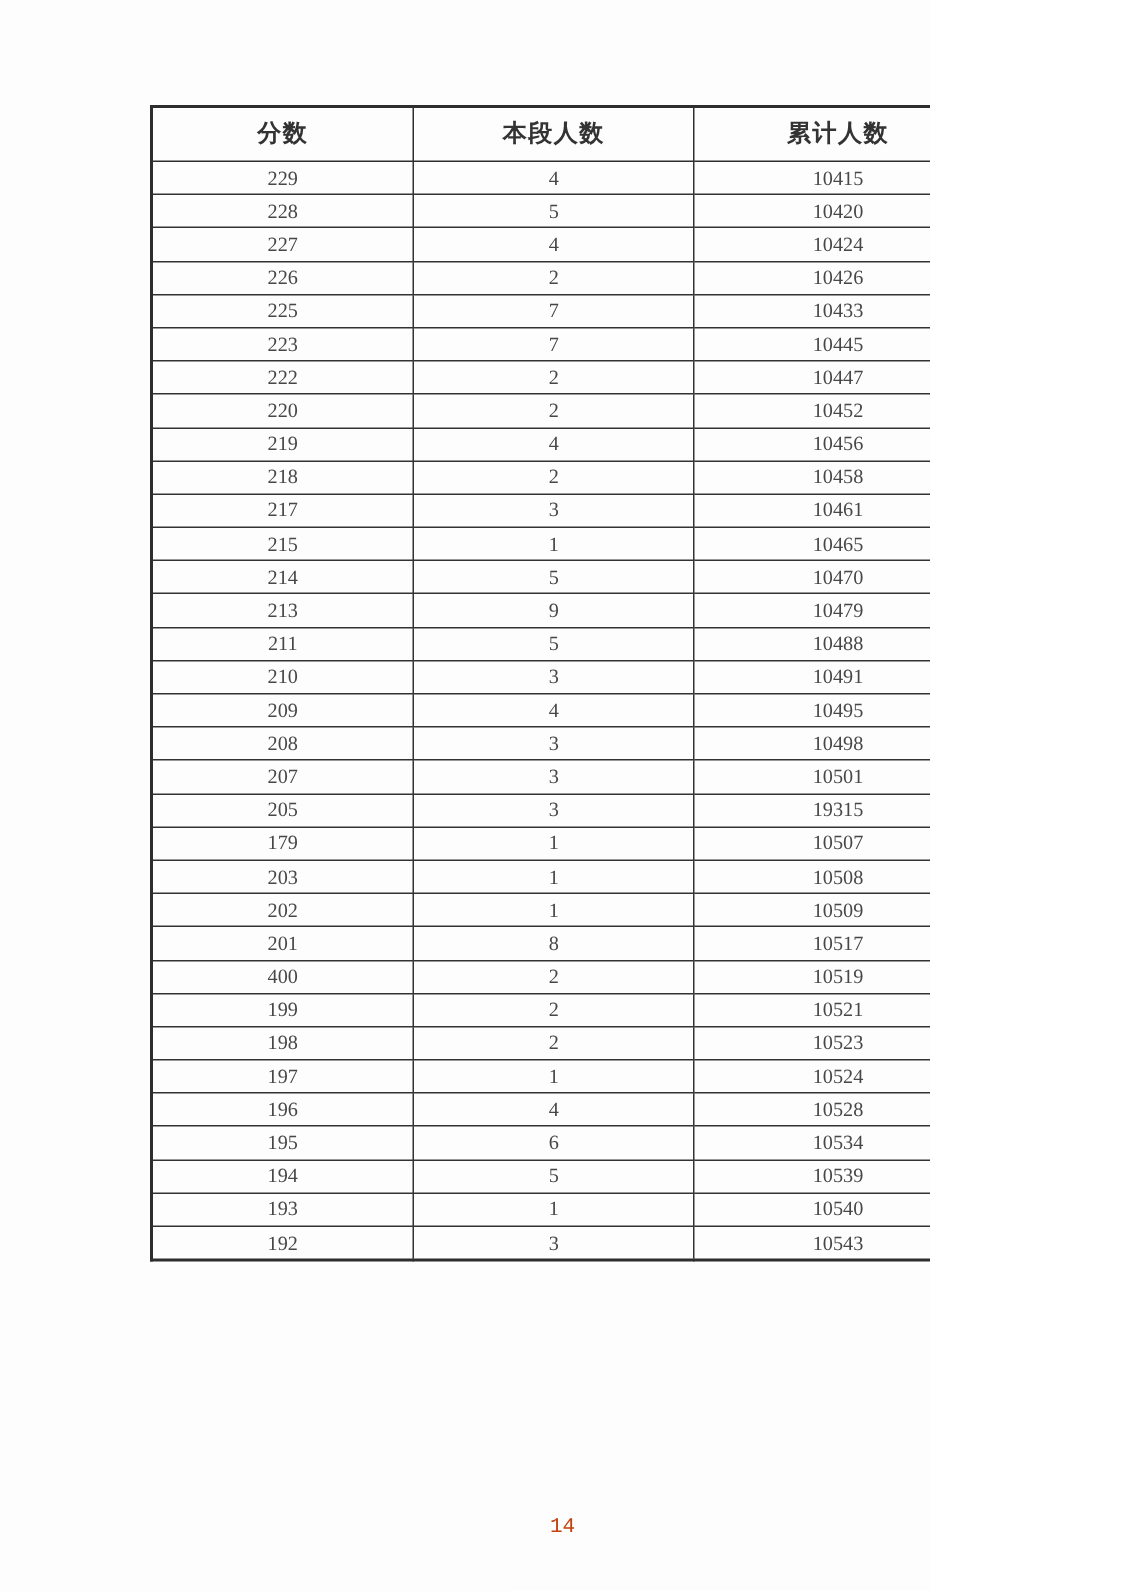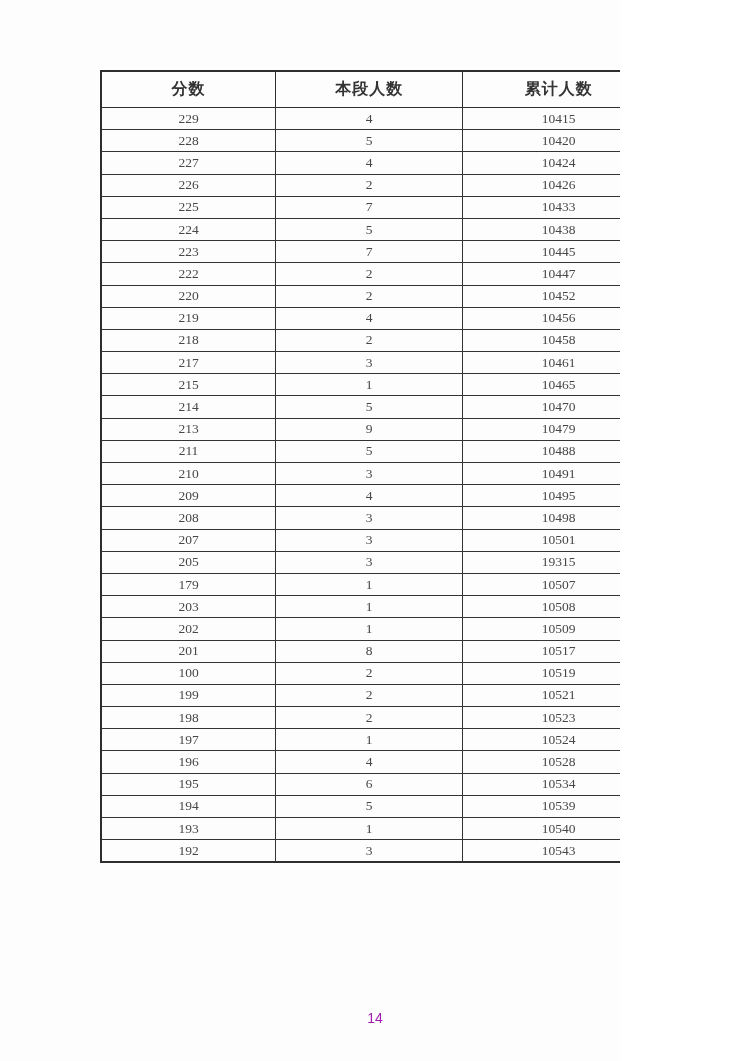--- a/index.html
+++ b/index.html
@@ -47,22 +47,22 @@
     font-family: "Liberation Serif", "DejaVu Serif", serif;
     padding: 0;
   }
   .page-number {
     position: absolute;
     top: 1010px;
     left: 0;
     width: 750px;
     text-align: center;
     font-size: 14px;
-    color: #a21caf;
-    font-family: Liberation Sans, sans-serif;
+    color: #c2410c;
+    font-family: Liberation Mono, monospace;
   }
 </style>
 </head>
 <body>
 
 <div class="page">
 
   <table class="score-table">
     <colgroup>
       <col class="c1">
@@ -96,25 +96,20 @@
           <td>226</td>
           <td>2</td>
           <td>10426</td>
         </tr>
         <tr>
           <td>225</td>
           <td>7</td>
           <td>10433</td>
         </tr>
         <tr>
-          <td>224</td>
-          <td>5</td>
-          <td>10438</td>
-        </tr>
-        <tr>
           <td>223</td>
           <td>7</td>
           <td>10445</td>
         </tr>
         <tr>
           <td>222</td>
           <td>2</td>
           <td>10447</td>
         </tr>
         <tr>
@@ -196,21 +191,21 @@
           <td>202</td>
           <td>1</td>
           <td>10509</td>
         </tr>
         <tr>
           <td>201</td>
           <td>8</td>
           <td>10517</td>
         </tr>
         <tr>
-          <td>100</td>
+          <td>400</td>
           <td>2</td>
           <td>10519</td>
         </tr>
         <tr>
           <td>199</td>
           <td>2</td>
           <td>10521</td>
         </tr>
         <tr>
           <td>198</td>

